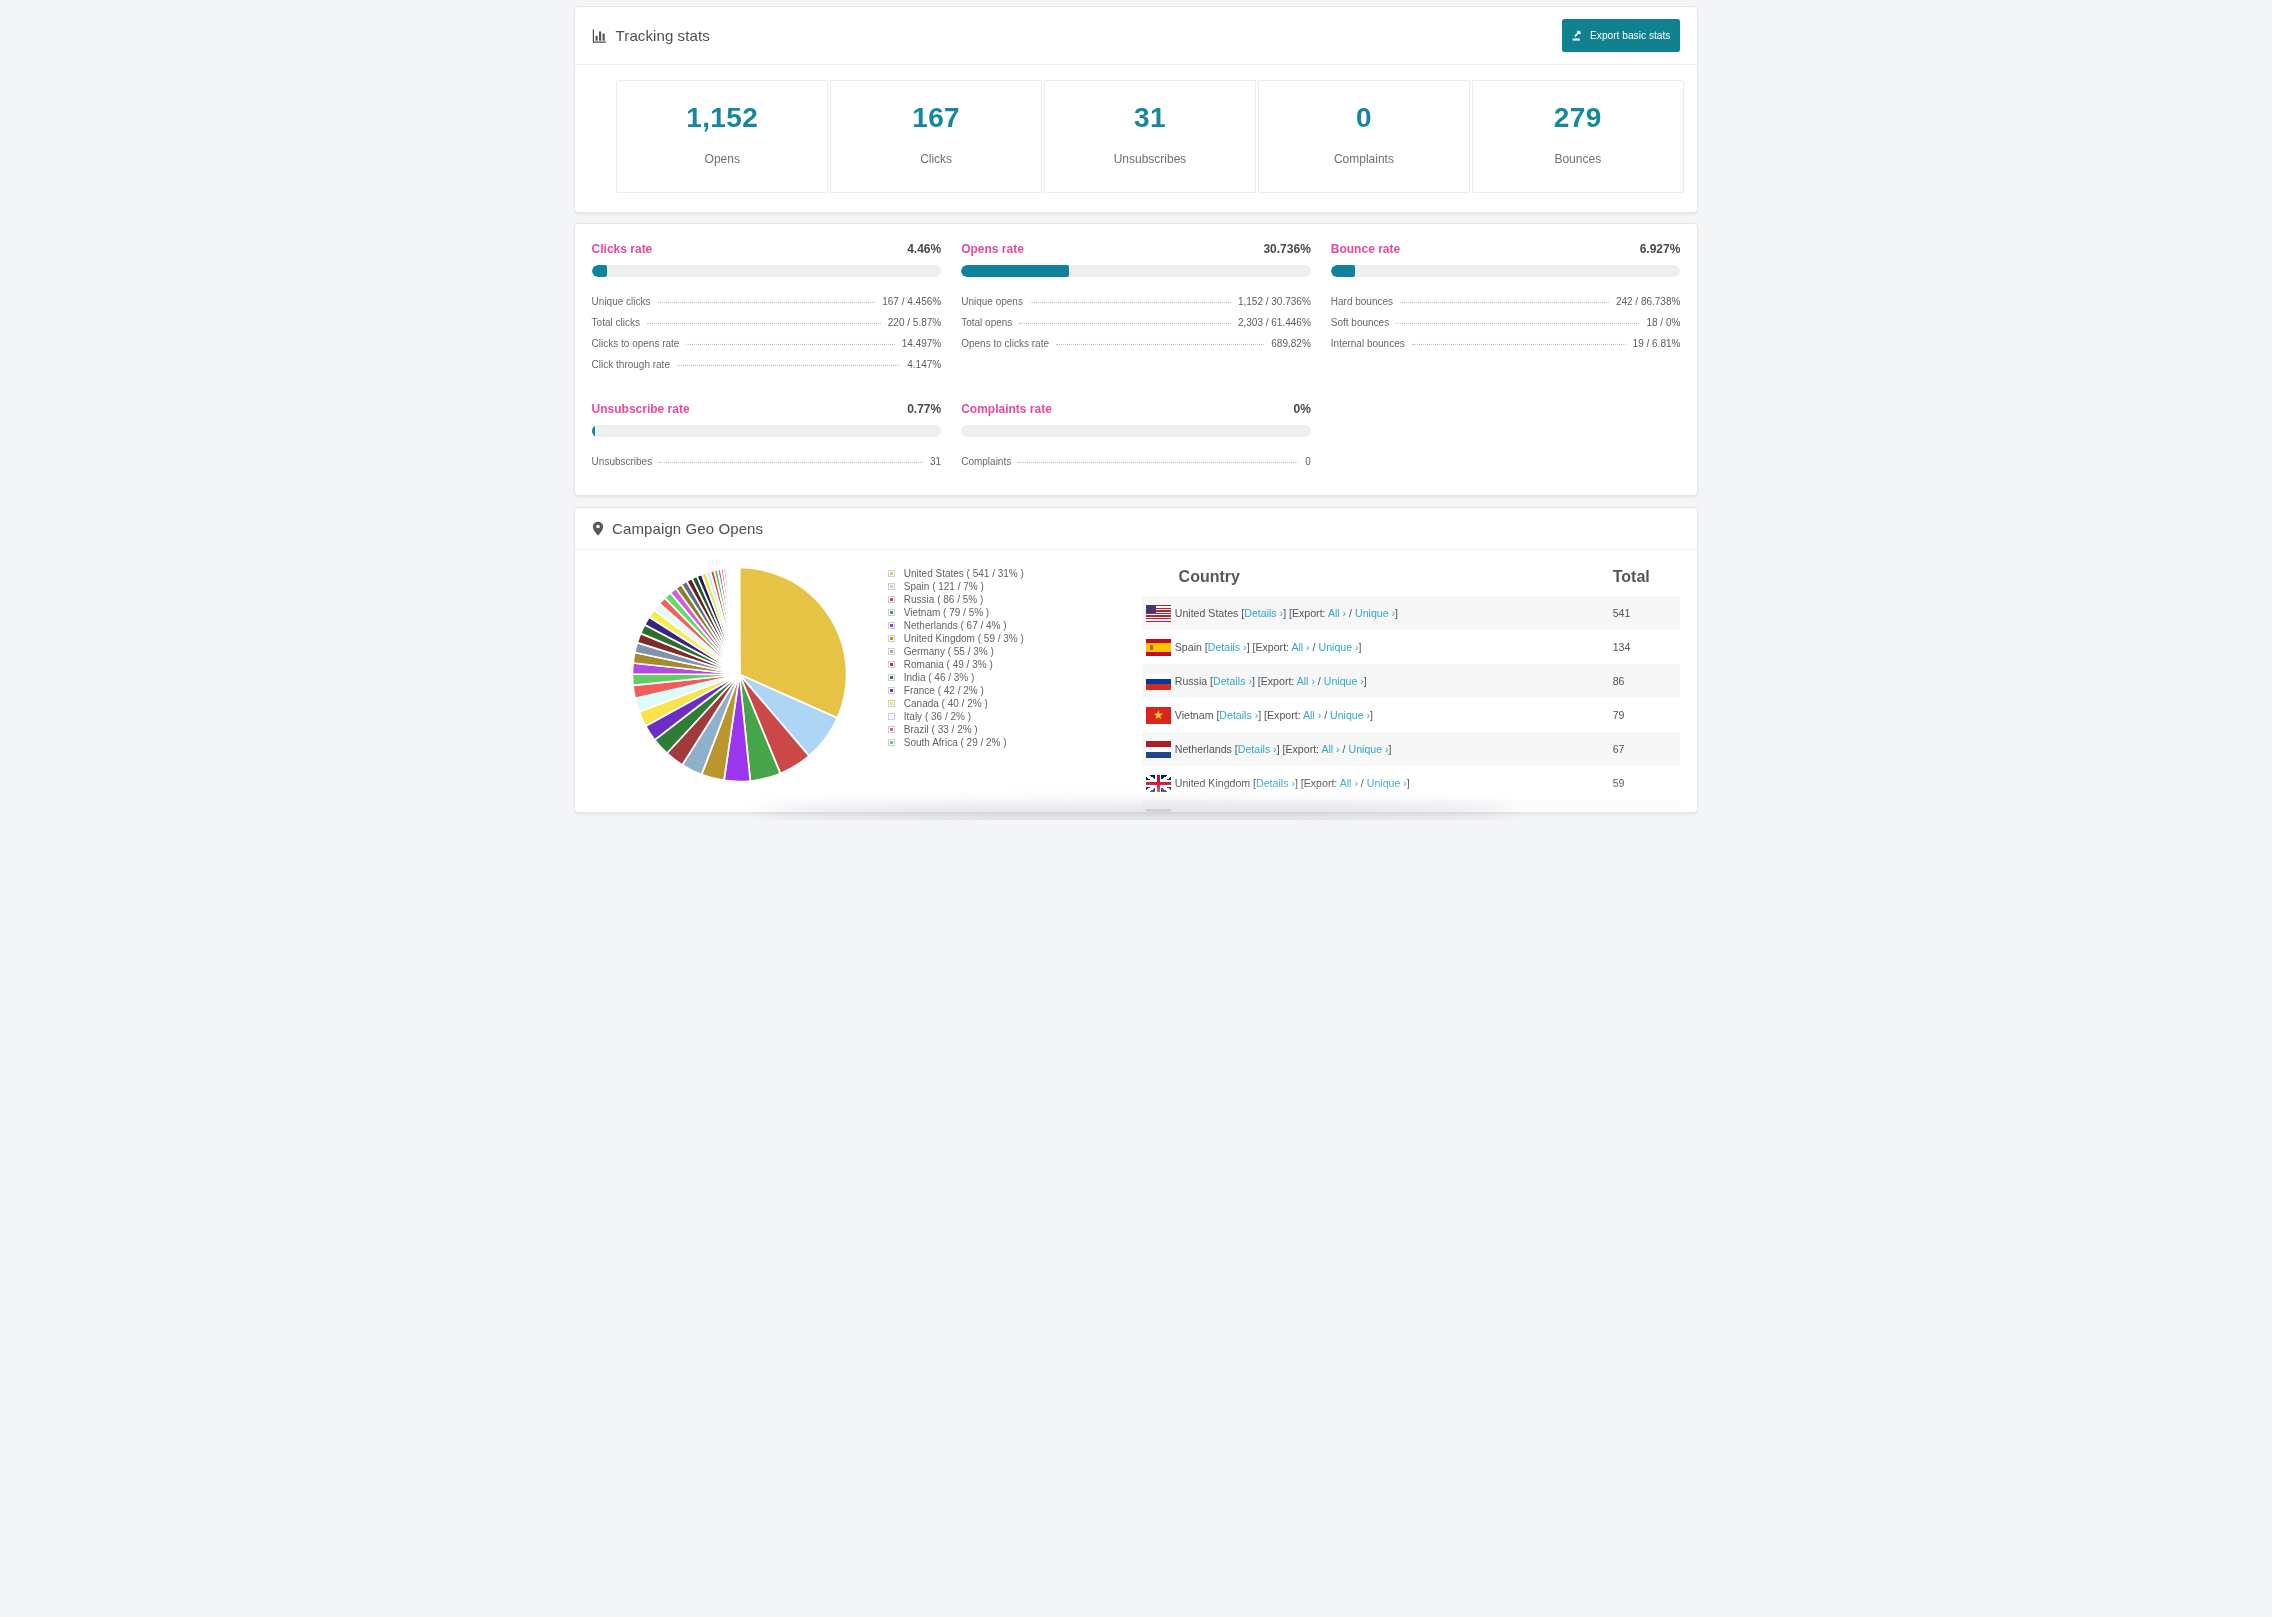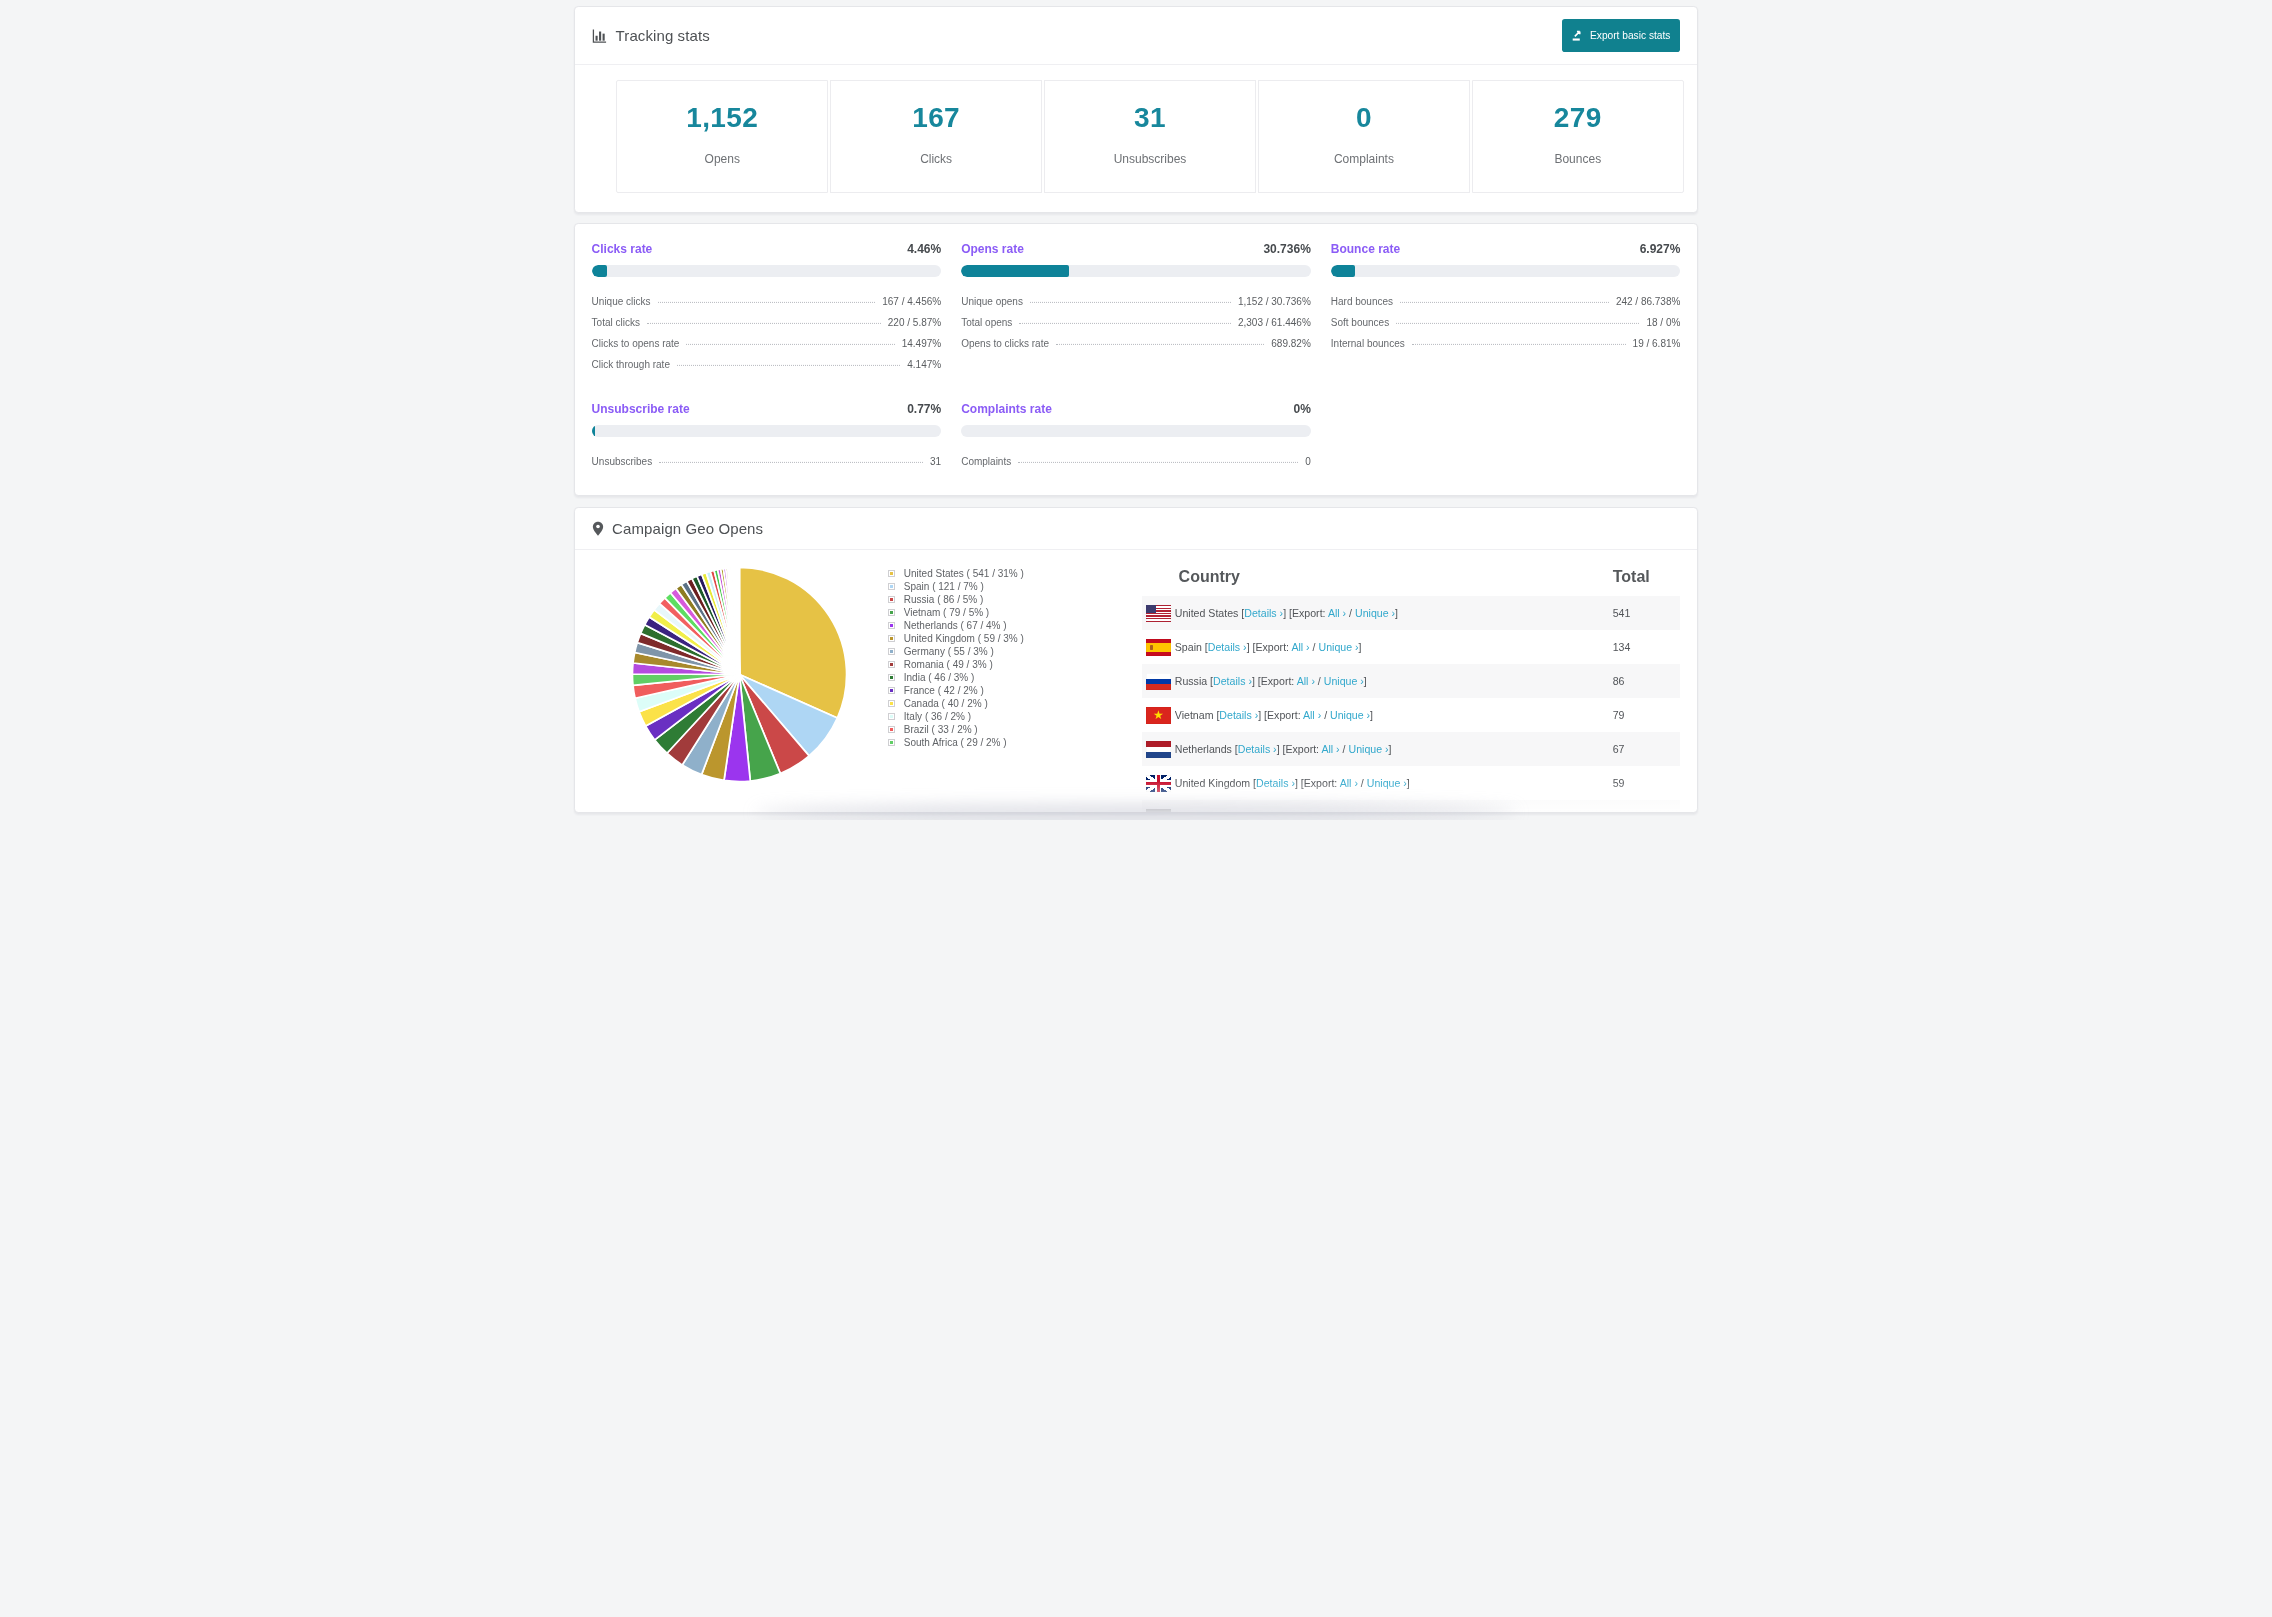--- a/index.html
+++ b/index.html
@@ -14,21 +14,21 @@
   .summary-row { display:flex; gap:1.4px; margin:15px 13.4px 19px;padding-left:28px; }
   .summary-box { flex:1; background:#fff; border:0.7px solid #ececef; text-align:center; padding:20.5px 0 26px; }
   .summary-box:first-child { border-radius:2.1px 0 0 2.1px; }
   .summary-box:last-child { border-radius:0 2.1px 2.1px 0; }
   .summary-value { font-size:28px; font-weight:bold; color:#17879c; letter-spacing:0.4px; }
   .summary-label { font-size:12px; color:#6e7175; margin-top:18px; }
   
   .rates-card { padding:17.6px 17px 23px; }
   .rates-grid { display:grid; grid-template-columns:1fr 1fr 1fr; column-gap:20px; row-gap:27px; }
   .rate-head { display:flex; justify-content:space-between; align-items:baseline; }
-  .rate-title { font-size:12px; font-weight:bold; color:#8b5cf6; }
+  .rate-title { font-size:12px; font-weight:bold; color:#ec4899; }
   .rate-value { font-size:12px; font-weight:bold; color:#464a4e; }
   .progress { height:12px; border-radius:6.4px; background:#eceef2; margin:9.2px 0 14px; overflow:hidden; }
   .progress-fill { height:100%; background:#0e8399; border-radius:6.4px 2.1px 2.1px 6.4px; }
   .rate-row { display:flex; align-items:baseline; font-size:10px; color:#66696d; padding:5px 0; }
   .rate-row .leader { flex:1; border-bottom:1.1px dotted #b7babf; margin:0 7px; transform:translateY(-2.1px); }
   .rate-row .val { color:#5a5d60; white-space:nowrap; }
   
   .geo-card { position:relative; height:306px; overflow:hidden; margin-bottom:0; }
   .geo-body { display:flex; padding:8.5px 17px 0; }
   .pie-wrap { width:296px; display:flex; justify-content:center; }

